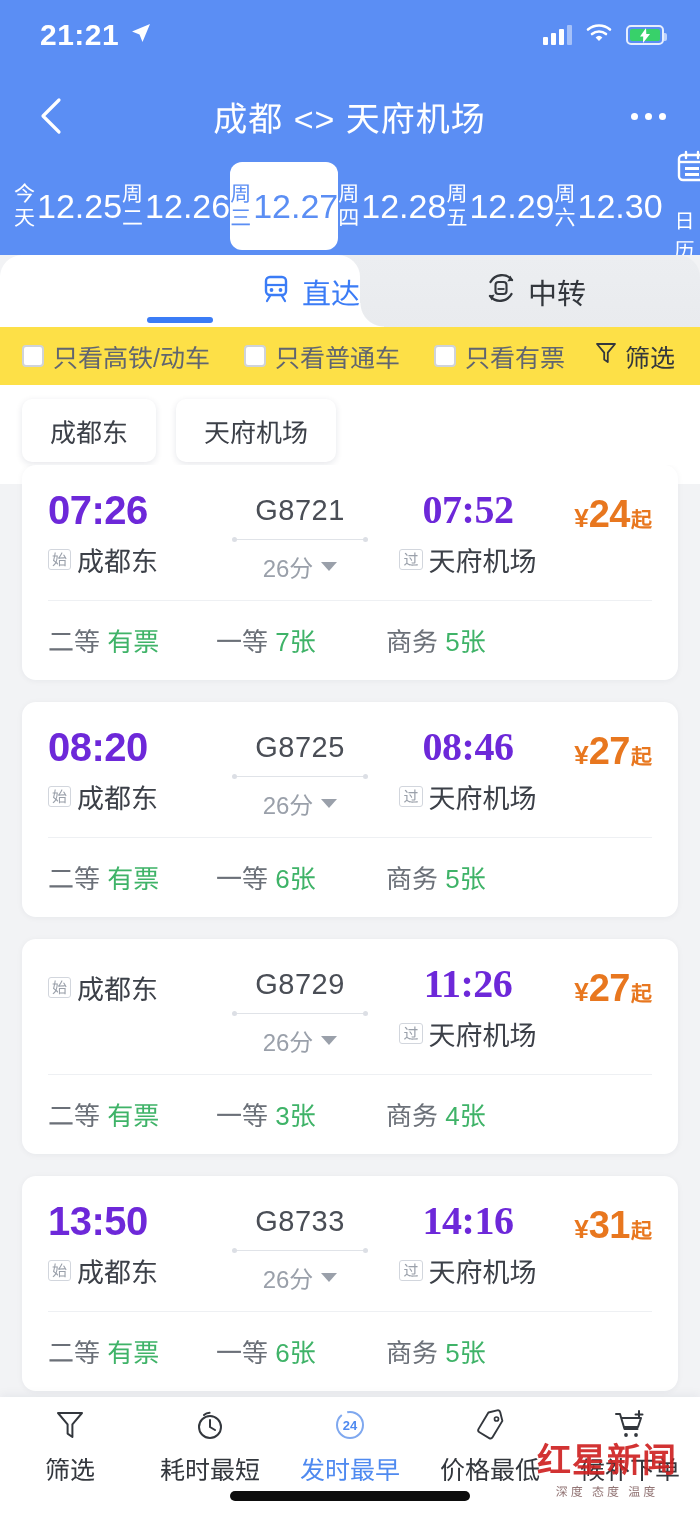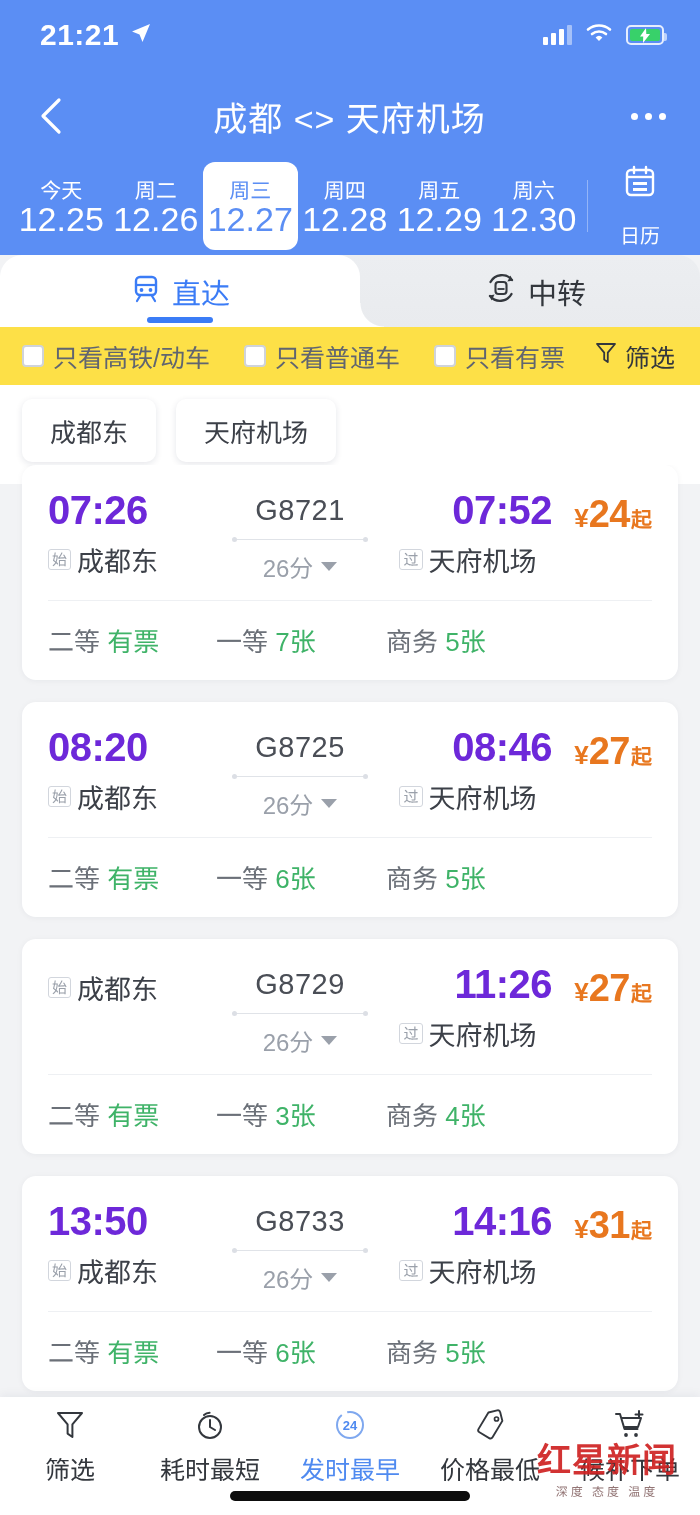--- a/index.html
+++ b/index.html
@@ -58,21 +58,21 @@
   .back-chev{ width:34px; height:34px; display:flex; align-items:center; justify-content:center; }
   .dots{ display:flex; gap:7px; align-items:center; }
   .dots i{ width:7px; height:7px; background:#fff; border-radius:50%; display:block; }
 
   
   .datestrip{
     display:flex; align-items:stretch; height:88px;
     padding:0 14px 0 14px; position:relative;
   }
   .dateitem{
-    flex:1; display:flex; flex-direction:column; align-items:center; justify-content:center;
+    flex:1; display:flex; flex-direction:row; align-items:center; justify-content:center;
     color:#fff; border-radius:12px; gap:2px;
   }
   .dateitem .dow{ font-size:21px; line-height:24px; }
   .dateitem .dnum{ font-size:34px; line-height:29px; }
   .dateitem.active{ background:#fff; color:#5b8ef4; }
   .cal-sep{ width:1px; background:rgba(255,255,255,.35); margin:18px 6px; }
   .calbtn{
     width:92px; display:flex; flex-direction:column; align-items:center;
     justify-content:center; color:#fff; gap:18px;
   }
@@ -90,20 +90,21 @@
     background:linear-gradient(180deg,#eceef1 0%,#e9ebee 100%);
     border-radius:22px 22px 0 0;
   }
   .tab{
     position:absolute; top:0; height:72px; display:flex; align-items:center;
     justify-content:center; gap:10px; font-size:29px;
   }
   .tab.direct{
     left:0; width:360px; color:#3b7cf6; background:#fff;
     border-radius:22px 22px 0 0;
+    justify-content:flex-end;
   }
   .tab.direct::after{
     content:""; position:absolute; right:-24px; bottom:0; width:24px; height:24px;
     background:radial-gradient(circle at 24px 0, rgba(0,0,0,0) 23px, #fff 24px);
   }
   .tab.transfer{ right:0; width:330px; color:#33373d; }
   .tab-underline{
     position:absolute; left:147px; bottom:4px; width:66px; height:6px;
     background:#3b7cf6; border-radius:3px;
   }
@@ -131,21 +132,21 @@
   }
   .card{
     background:#fff; border-radius:14px; margin-bottom:22px;
     box-shadow:0 1px 6px rgba(20,30,60,.05);
   }
   .card-top{ display:flex; align-items:flex-start; padding:22px 26px 16px 26px; }
   .col-dep, .col-arr{ width:168px; }
   .col-mid{ width:168px; display:flex; flex-direction:column; align-items:center; }
   .col-price{ flex:1; display:flex; justify-content:flex-end; padding-top:6px; }
   .tm{ font-size:40px; font-weight:700; color:#6d28d9; letter-spacing:-.5px; line-height:46px; }
-  .col-arr .tm{ text-align:right; }
+  .col-arr .tm{ text-align:center;font-family:Liberation Serif, serif; }
   .stn{ display:flex; align-items:center; gap:6px; margin-top:7px; }
   .col-arr .stn{ justify-content:center; }
   .badge{
     font-size:15px; color:#9aa0aa; border:1px solid #d2d6dd; border-radius:3px;
     padding:1px 3px; line-height:17px;
   }
   .stn-name{ font-size:27px; color:#3c4048; }
   .trainno{ font-size:29px; color:#4a4e56; line-height:46px; letter-spacing:.5px; }
   .durline{
     width:136px; height:1px; background:#e0e3e8; margin-top:6px; position:relative;

